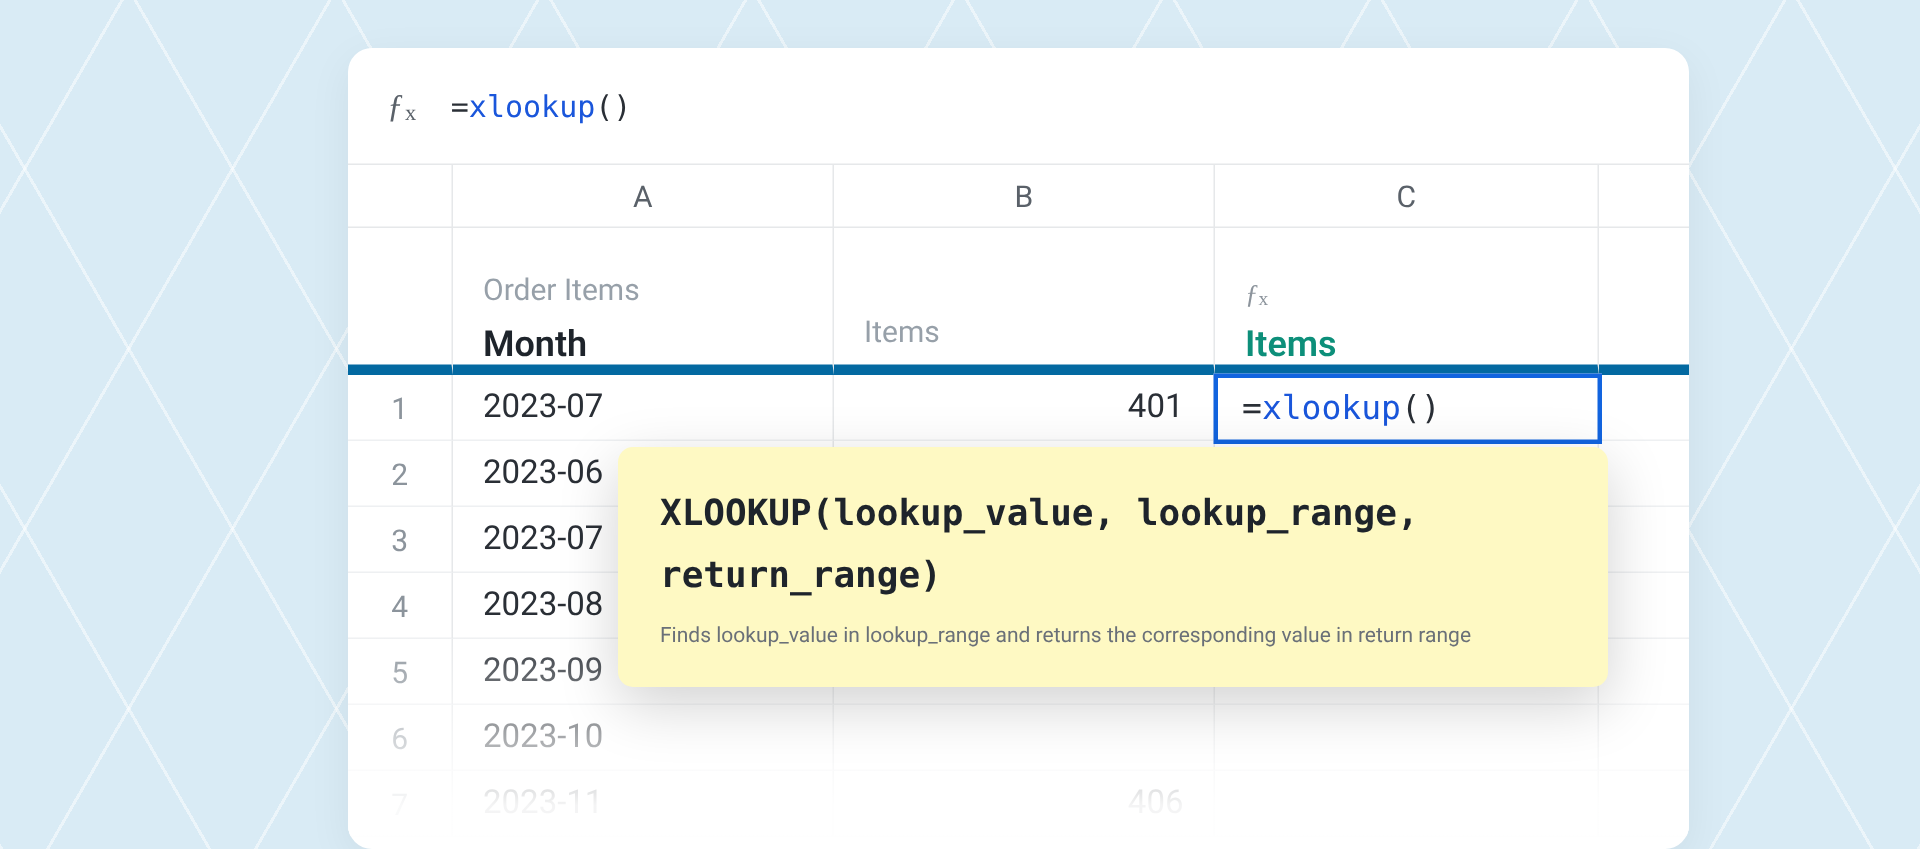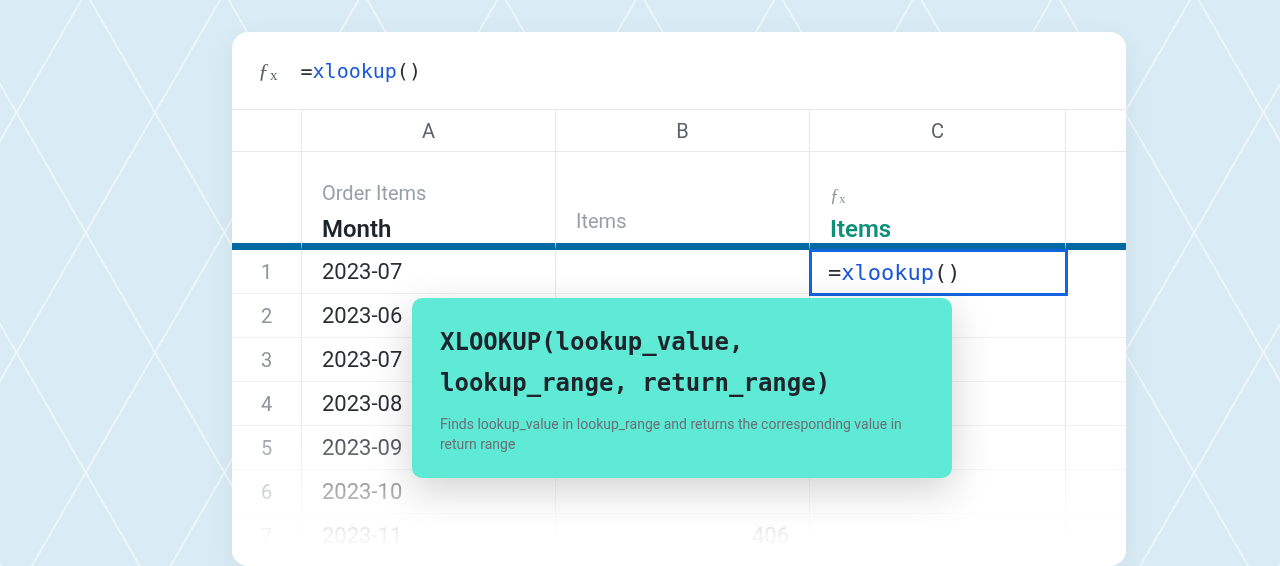--- a/index.html
+++ b/index.html
@@ -104,26 +104,26 @@
     font-family: "SFMono-Regular", Menlo, Consolas, monospace;
     font-size: 22px;
     display: flex; align-items: center;
     padding: 0 16px;
     color: #2a2f36;
     z-index: 5;
   }
   .active-cell .fn { color: #1a56db; }
   .tooltip {
     position: absolute;
-    background: #5eead4;
+    background: #fef9c3;
     border-radius: 10px;
     box-shadow: 0 12px 40px rgba(0,0,0,0.18);
     padding: 24px 28px;
     z-index: 10;
-    width: 540px;
+    width: 660px;
   }
   .tooltip-sig {
     font-family: "SFMono-Regular", Menlo, Consolas, monospace;
     font-size: 24px;
     font-weight: 700;
     color: #1e242b;
     line-height: 1.7;
     margin-bottom: 10px;
   }
   .tooltip-desc {
@@ -184,20 +184,21 @@
         <span class="fx-small"><span>ƒ</span><span class="x">x</span></span>
         <span class="field-name fx-col">Items</span>
       </div>
       <div></div>
     </div>
 
     <div class="rows" id="rows-container">
         <div class="row">
           <div class="rownum">1</div>
           <div>2023-07</div>
+          <div class="num">401</div>
           <div></div>
           <div></div>
         </div>
         <div class="row">
           <div class="rownum">2</div>
           <div>2023-06</div>
           <div class="num"></div>
           <div></div>
           <div></div>
         </div>

